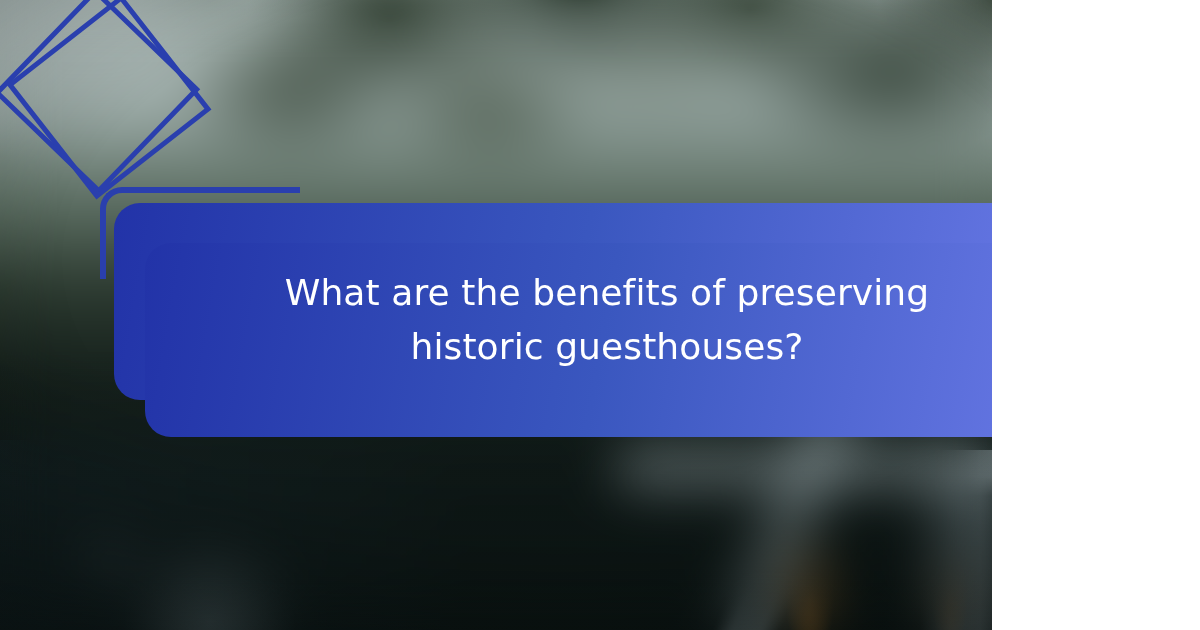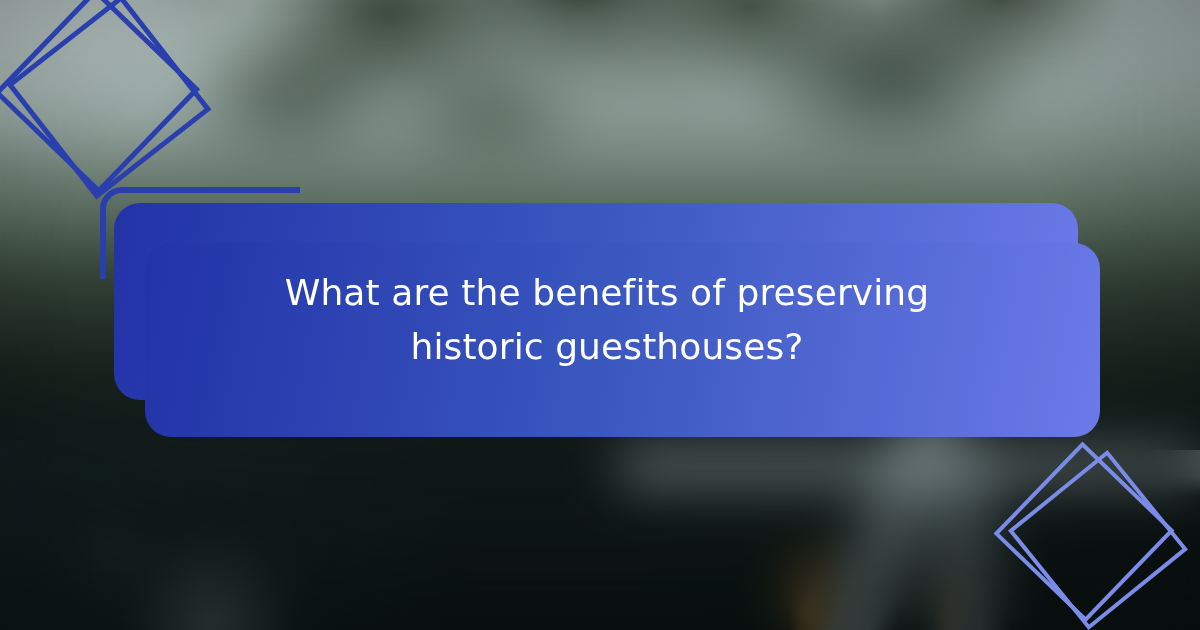--- a/index.html
+++ b/index.html
@@ -3,21 +3,21 @@
 <meta charset="utf-8">
 <style>
   * { margin:0; padding:0; box-sizing:border-box; }
   html, body {
     width:1200px; height:630px;
     overflow:hidden;
     font-family:"DejaVu Sans", sans-serif;
   }
   #stage {
     position:relative;
-    width:1200px; height:630px;
+    width:992px; height:630px;
     overflow:hidden;
     background:#0c1410;
   }
 
   
   .bg-layer { position:absolute; inset:-40px; }
 
   .bg-base {
     background:
       linear-gradient(180deg,

